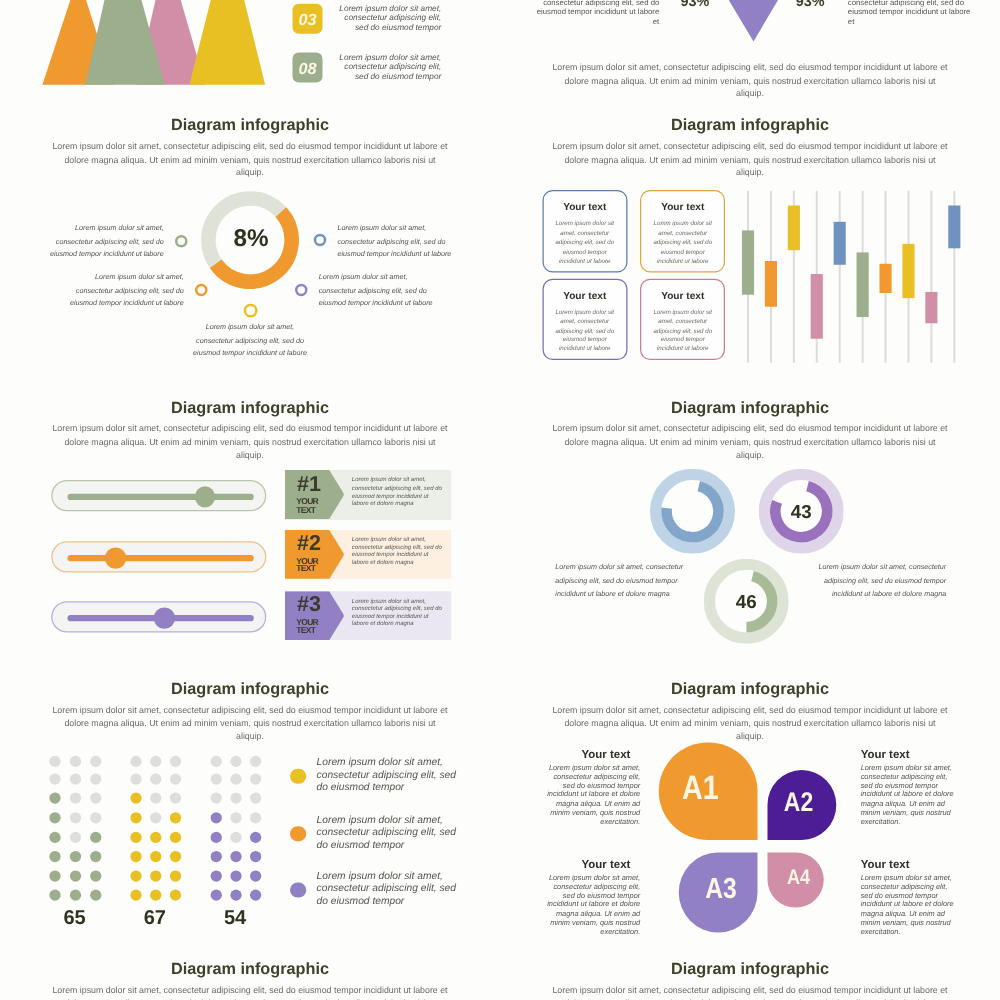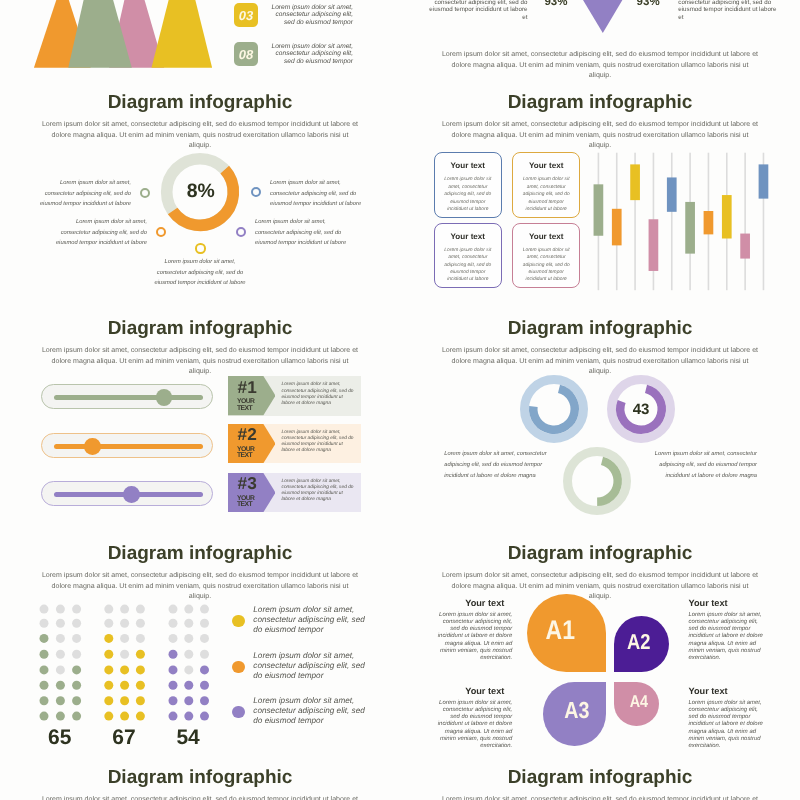--- a/index.html
+++ b/index.html
@@ -1,19 +1,19 @@
 <!DOCTYPE html>
 <html><head>
 <meta charset="utf-8">
 <style>
   html,body{margin:0;padding:0;}
   body{width:800px;height:800px;background:#fdfdfc;font-family:"Liberation Sans",sans-serif;overflow:hidden;-webkit-font-smoothing:antialiased;text-rendering:geometricPrecision;}
   .page{position:relative;width:800px;height:800px;background:#fdfdfc;}
   .sec{position:absolute;width:400px;}
-  .title{font-weight:bold;color:#3c4029;text-align:center;font-size:19px;letter-spacing:0;}
+  .title{font-weight:bold;color:#3c4029;text-align:center;font-size:13px;letter-spacing:0;}
   .sub{color:#6a6a63;text-align:center;font-size:7.05px;line-height:10.6px;width:320px;margin:0 auto;}
   
   .tl-row{position:absolute;left:234px;width:160px;}
   .tl-badge{position:absolute;left:0;top:0;width:24px;height:24px;border-radius:5px;display:flex;align-items:center;justify-content:center;color:#fdf8e3;font-size:13px;font-weight:bold;font-style:italic;}
   .tl-text{position:absolute;left:33px;top:0.5px;width:86px;font-style:italic;font-size:6.61px;line-height:7.5px;color:#55554e;}
   
   .tr-side{position:absolute;font-size:6.2px;line-height:7.5px;color:#55554e;}
   .tr-stat{position:absolute;font-size:11.54px;font-weight:bold;color:#3c4029;}
   
   .donut-val{position:absolute;left:155.75px;top:146px;width:90px;height:90px;display:flex;align-items:center;justify-content:center;font-size:19.4px;font-weight:bold;color:#2e3320;}
@@ -29,21 +29,21 @@
   .sl-knob{position:absolute;top:4.2px;width:16.6px;height:16.6px;border-radius:50%;}
   .sp-row{position:absolute;left:227.9px;width:133.1px;height:39.2px;}
   .sp-arrow{position:absolute;left:0;top:0;width:47.5px;height:39.2px;}
   .sp-num{position:absolute;left:9.7px;top:3.4px;font-weight:bold;font-size:17.2px;color:#3a3a30;line-height:14px;}
   .sp-lb{position:absolute;left:9.1px;top:23.1px;font-weight:bold;font-size:6.8px;letter-spacing:-0.55px;line-height:6.65px;color:#3a3a30;}
   .sp-txt{position:absolute;left:53.6px;top:6.1px;width:74px;font-style:italic;font-size:4.81px;line-height:6.2px;color:#55554e;}
   
   .gv{position:absolute;width:68px;height:68px;display:flex;align-items:center;justify-content:center;font-size:15px;font-weight:bold;color:#2e3320;}
   .gtxt{position:absolute;font-style:italic;font-size:5.75px;line-height:11px;color:#55554e;}
   
-  .dm-lab{position:absolute;width:50px;text-align:center;font-weight:bold;font-size:21px;color:#2e3320;}
+  .dm-lab{position:absolute;width:50px;text-align:center;font-weight:bold;font-size:16px;color:#2e3320;}
   .lg-dot{position:absolute;width:12.4px;height:12.4px;border-radius:50%;}
   .lg-txt{position:absolute;width:114px;font-style:italic;font-size:8.2px;line-height:10.1px;color:#55554e;}
   
   .petal{position:absolute;display:flex;align-items:center;justify-content:center;}
   .petal-lb{font-weight:bold;color:#fdf6e4;display:inline-block;transform:scaleX(0.85);position:relative;}
   .pt-h{position:absolute;font-weight:bold;font-size:9.2px;color:#2f2f29;}
   .pt-b{position:absolute;font-style:italic;font-size:5.93px;line-height:7.25px;color:#55554e;}
 </style>
 </head>
 <body>
@@ -331,17 +331,18 @@
     </svg>
     <svg width="68" height="68" style="position:absolute;left:207px;top:375px" viewBox="0 0 68 68">
       <circle cx="34" cy="34" r="29.5" fill="none" stroke="#ded5e9" stroke-width="9"></circle>
       <path fill="none" stroke="#9a71bd" stroke-width="8.5" d="M 39.02 13.87 A 20.75 20.75 0 1 1 14.65 26.50"></path>
     </svg>
     <div class="gv" style="left:207px;top:375px;">43</div>
     <svg width="68" height="68" style="position:absolute;left:163px;top:447px" viewBox="0 0 68 68">
       <circle cx="34" cy="34" r="29.5" fill="none" stroke="#dde4d6" stroke-width="9"></circle>
       <path fill="none" stroke="#a7bc96" stroke-width="8.5" d="M 39.02 13.87 A 20.75 20.75 0 0 1 34.14 54.75"></path>
     </svg>
+    <div class="gv" style="left:163px;top:447px;">46</div>
     <div class="gtxt" style="left:44.3px;top:449px;width:106px;text-align:left;">Lorem ipsum dolor sit amet, consectetur adipiscing elit, sed do eiusmod tempor incididunt ut labore et dolore magna</div>
     <div class="gtxt" style="left:251px;top:449px;width:106px;text-align:right;">Lorem ipsum dolor sit amet, consectetur adipiscing elit, sed do eiusmod tempor incididunt ut labore et dolore magna</div>
   </div>
 
 </div>
 
 </body></html>

